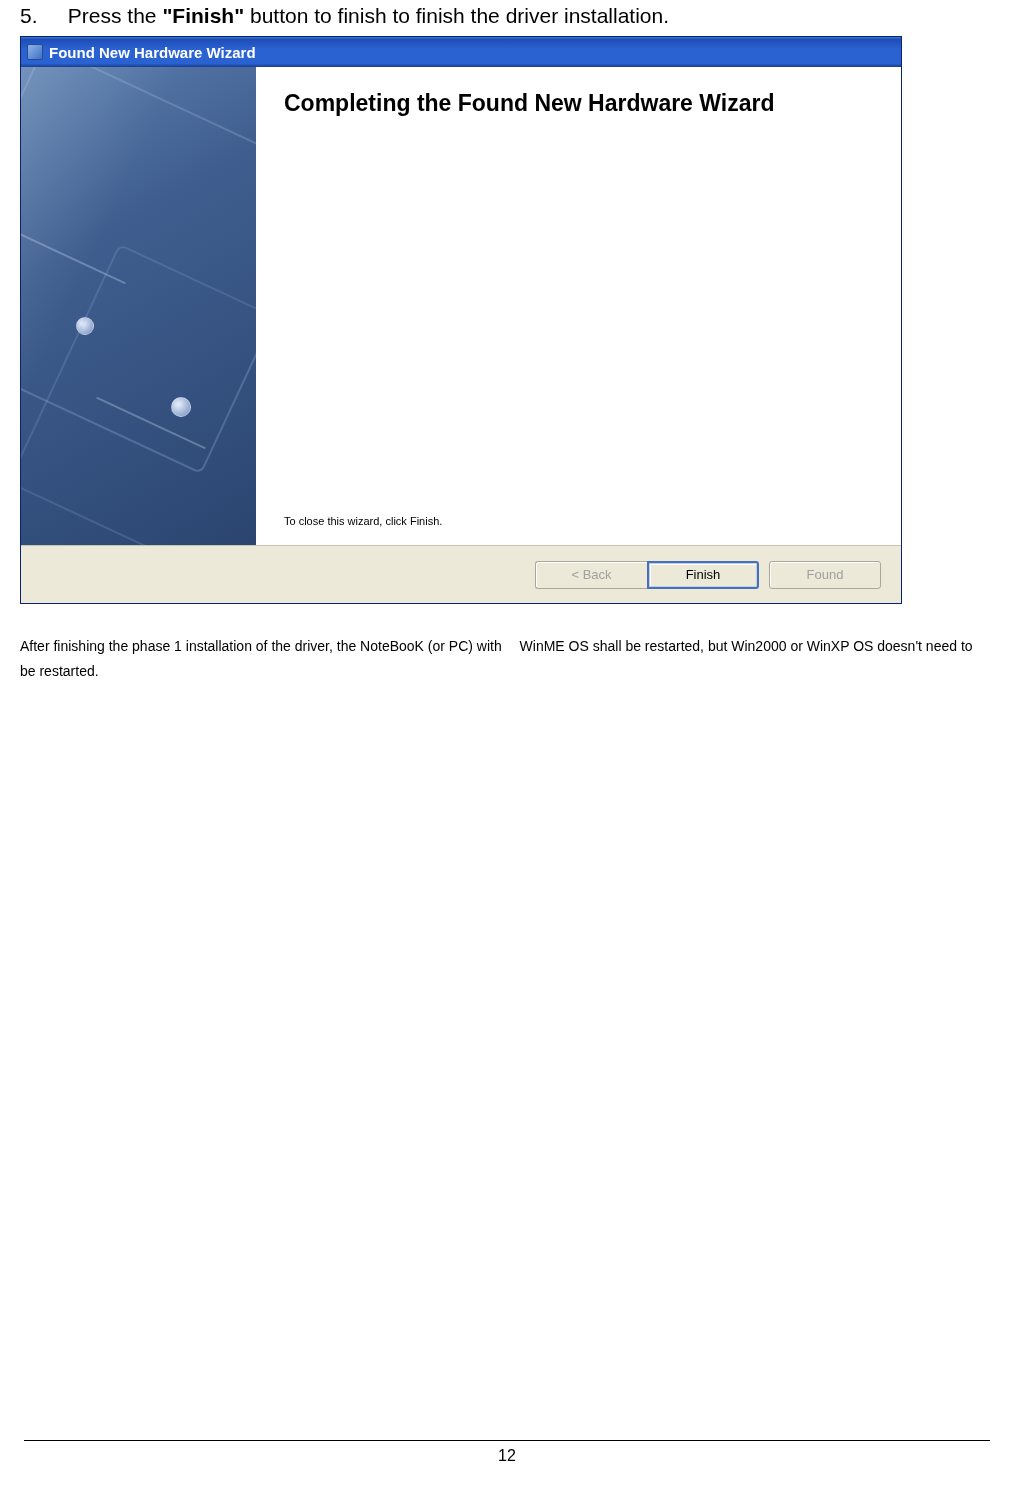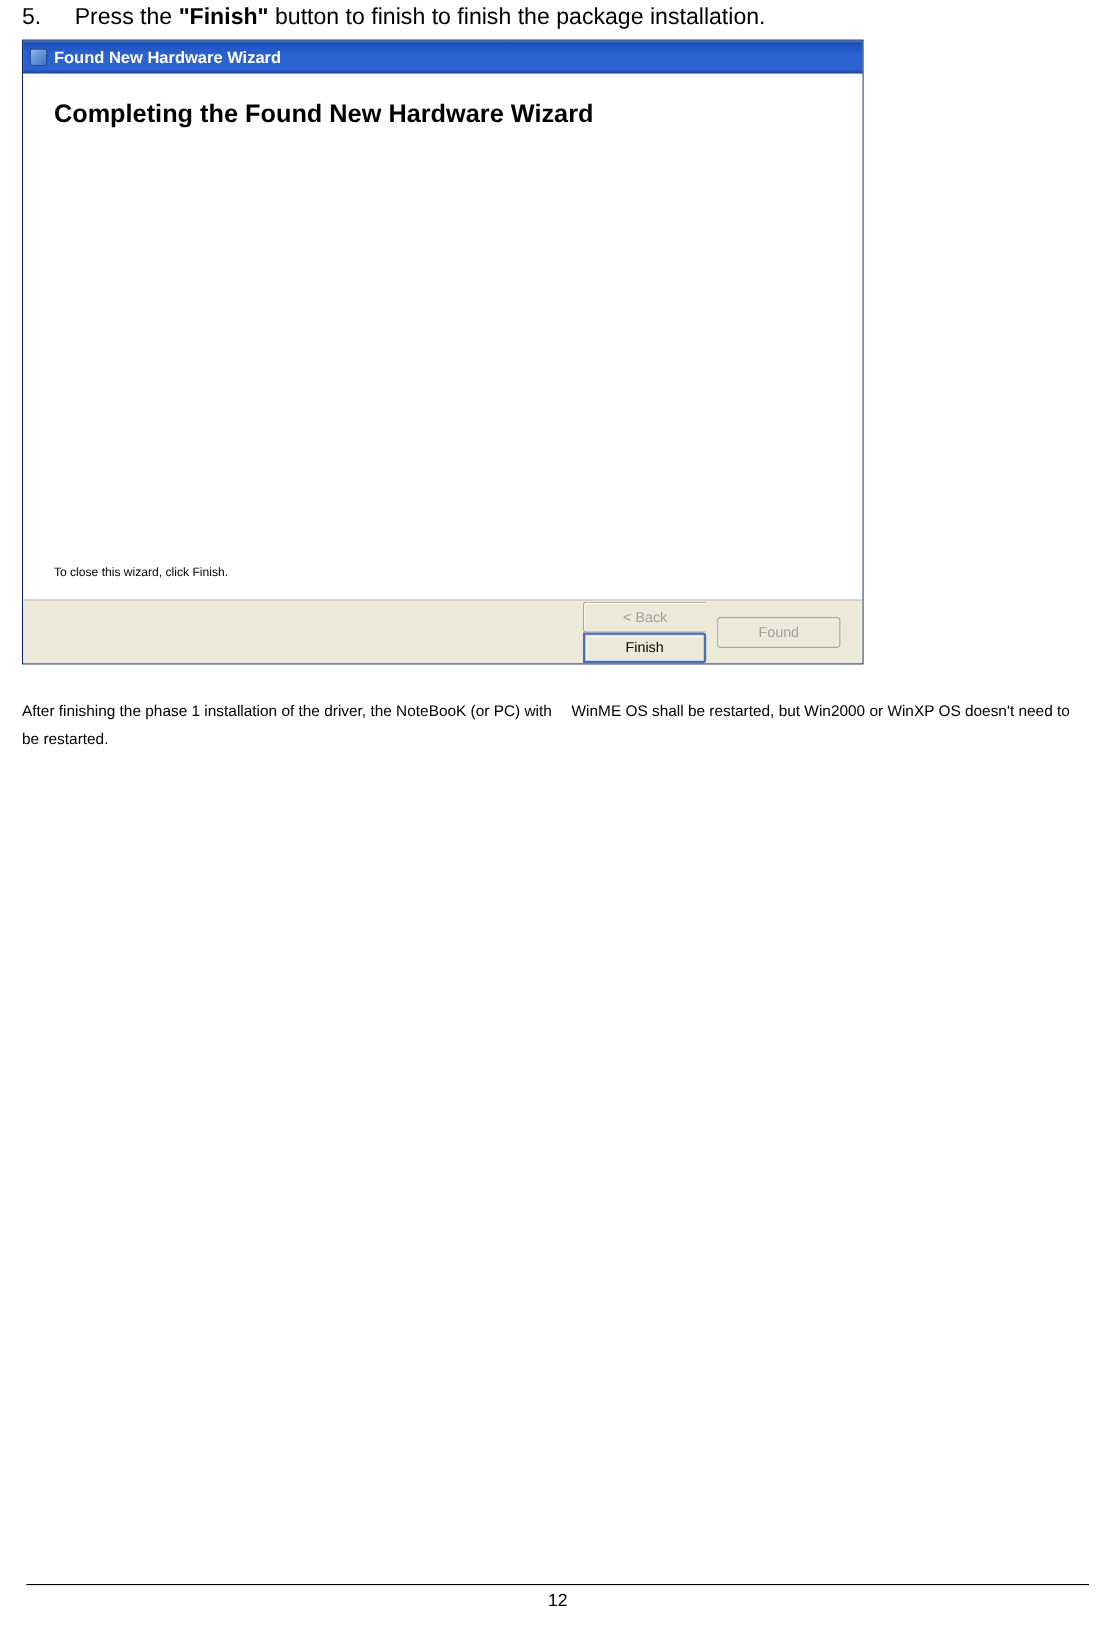--- a/index.html
+++ b/index.html
@@ -13,21 +13,21 @@
       padding: 0 20px;
     }
     .instruction-line {
       font-size: 21px;
       margin-top: 4px;
       margin-bottom: 8px;
     }
     .instruction-num { display: inline-block; width: 42px; }
     .bold { font-weight: bold; }
     .wizard-window {
-      width: 765px;
+      width: 882px;
       border: 1px solid #0a246a;
       background: #ece9d8;
       font-family: Tahoma, sans-serif;
       font-size: 13px;
       color: #000;
     }
     .titlebar {
       height: 30px;
       background: linear-gradient(to bottom, #3b77d8 0%, #1e4db7 8%, #2a62d1 40%, #2a62d1 88%, #1a3e8c 100%);
       display: flex;
@@ -41,21 +41,20 @@
       width: 16px; height: 16px;
       background: linear-gradient(135deg,#8fb5ea,#3e6fc5);
       border: 1px solid #2a4a8a;
       margin-right: 6px;
       border-radius: 2px;
     }
     .wizard-body {
       display: flex;
       height: 478px;
       background: #ffffff;
-      flex-direction: column;
     }
     .wizard-left {
       width: 235px;
       background: linear-gradient(150deg, #5c80b0 0%, #3f5e8f 35%, #2b4570 100%);
       position: relative;
       overflow: hidden;
     }
     .wizard-left::before {
       content: "";
       position: absolute;
@@ -152,21 +151,21 @@
       align-items: center;
       justify-content: center;
       box-shadow: inset 1px 1px 0 #fff;
     }
     .win-btn.disabled { color: #a0a0a0; }
     .win-btn.default {
       border: 2px solid #4a6fb5;
       box-shadow: inset 0 0 0 1px #bcd1f0, inset 1px 1px 0 1px #fff;
       color: #000;
     }
-    .back-group { display:flex; gap:0;flex-direction:column; }
+    .back-group { display:flex; gap:0; }
     .back-group .win-btn:first-child { border-top-right-radius:0; border-bottom-right-radius:0; border-right:none;}
     .back-group .win-btn.default { border-top-left-radius:0; border-bottom-left-radius:0;}
     .paragraph {
       font-size: 14px;
       line-height: 1.75;
       margin-top: 30px;
     }
     .footer {
       position: absolute;
       bottom: 22px;
@@ -178,21 +177,21 @@
       text-align: center;
       padding-top: 6px;
       font-size: 16px;
     }
   </style>
 </head>
 <body>
 
 <div class="instruction-line">
   <span class="instruction-num">5.</span>
-  <span>Press the </span><span class="bold">"Finish"</span><span> button to finish to finish the package installation.</span>
+  <span>Press the </span><span class="bold">"Finish"</span><span> button to finish to finish the driver installation.</span>
 </div>
 
 <div class="wizard-window">
   <div class="titlebar">
     <div class="titlebar-icon"></div>
     <span>Found New Hardware Wizard</span>
   </div>
   <div class="wizard-body">
     <div class="wizard-left">
       <div class="left-shine"></div>

